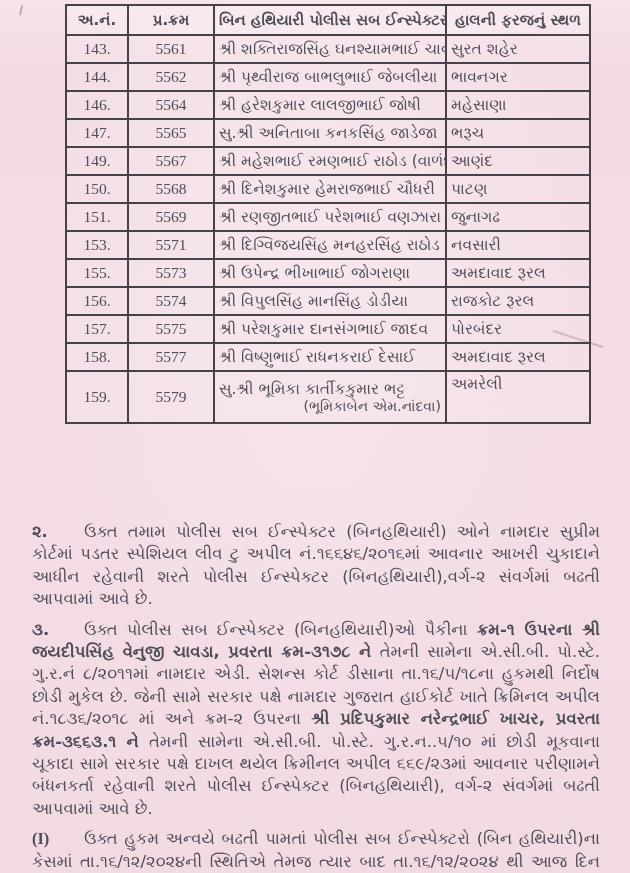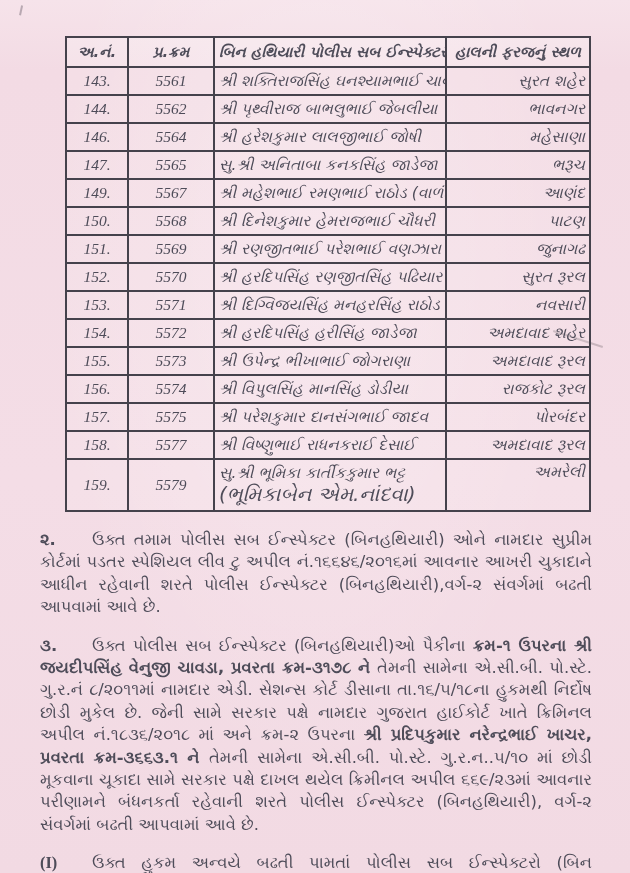--- a/index.html
+++ b/index.html
@@ -8,25 +8,24 @@
     width:630px;height:873px;
     background:
       radial-gradient(ellipse at 50% 30%, rgba(255,255,255,0.25), rgba(255,255,255,0) 60%),
       linear-gradient(180deg,#f6e3ea 0%, #f3dbe4 8%, #f4dde6 55%, #f2dae3 100%);
     font-family:"DejaVu Sans",sans-serif;
     color:#4e4c59;
     overflow:hidden;
   }
   
   table.roster{
-    position:absolute;left:65px;top:36px;
+    position:absolute;left:65px;top:4px;
     width:524px;
     border-collapse:collapse;table-layout:fixed;
     background:rgba(255,255,255,0.10);
-    font-style:italic;
   }
   table.roster th, table.roster td{
     border:2px solid #45424c;
     padding:1px 4px;
     font-size:15.5px;
     color:#4e4c59;
     overflow:hidden;white-space:nowrap;
   }
   table.roster th{
     font-weight:bold;
@@ -36,32 +35,32 @@
     background:rgba(255,255,255,0.15);
   }
   table.roster td{height:24px;}
   td.c-sr, td.c-rank{
     text-align:center;
     font-family:"Liberation Serif",serif;
     font-size:16.5px;
     color:#2d2b31;
   }
   td.c-name{text-align:left;padding-left:8px;}
-  td.c-place{text-align:right;}
+  td.c-place{text-align:left;}
   tr.tall td{height:46px;white-space:normal;}
   tr.tall td.c-place{vertical-align:top;padding-top:3px;}
-  .name2{display:block;font-size:20px;}
+  .name2{display:block;font-size:14px;text-align:right;}
   
   .bodytext{
     position:absolute;left:24px;top:513px;width:584px;
     font-size:16.4px;line-height:22.4px;
     text-align:justify;
     color:#4e4c59;
   }
-  .para{margin:16px;}
+  .para{margin:8px;}
   .marker{display:inline-block;min-width:52px;font-weight:bold;}
   .marker.serif{font-family:"Liberation Serif",serif;}
   .b{font-weight:bold;}
   
   .scratch{
     position:absolute;left:552px;top:338px;width:52px;height:2px;
     background:rgba(120,110,115,0.35);
     transform:rotate(18deg);
   }
   .corner-mark{
@@ -128,36 +127,24 @@
       <td class="c-name">શ્રી દિનેશકુમાર હેમરાજભાઈ ચૌધરી</td>
       <td class="c-place">પાટણ</td>
     </tr>
     <tr>
       <td class="c-sr">151.</td>
       <td class="c-rank">5569</td>
       <td class="c-name">શ્રી રણજીતભાઈ પરેશભાઈ વણઝારા</td>
       <td class="c-place">જુનાગઢ</td>
     </tr>
     <tr>
-      <td class="c-sr">152.</td>
-      <td class="c-rank">5570</td>
-      <td class="c-name">શ્રી હરદિપસિંહ રણજીતસિંહ પઢિયાર</td>
-      <td class="c-place">સુરત રૂરલ</td>
-    </tr>
-    <tr>
       <td class="c-sr">153.</td>
       <td class="c-rank">5571</td>
       <td class="c-name">શ્રી દિગ્વિજયસિંહ મનહરસિંહ રાઠોડ</td>
       <td class="c-place">નવસારી</td>
-    </tr>
-    <tr>
-      <td class="c-sr">154.</td>
-      <td class="c-rank">5572</td>
-      <td class="c-name">શ્રી હરદિપસિંહ હરીસિંહ જાડેજા</td>
-      <td class="c-place">અમદાવાદ શહેર</td>
     </tr>
     <tr>
       <td class="c-sr">155.</td>
       <td class="c-rank">5573</td>
       <td class="c-name">શ્રી ઉપેન્દ્ર ભીખાભાઈ જોગરાણા</td>
       <td class="c-place">અમદાવાદ રૂરલ</td>
     </tr>
     <tr>
       <td class="c-sr">156.</td>
       <td class="c-rank">5574</td>

